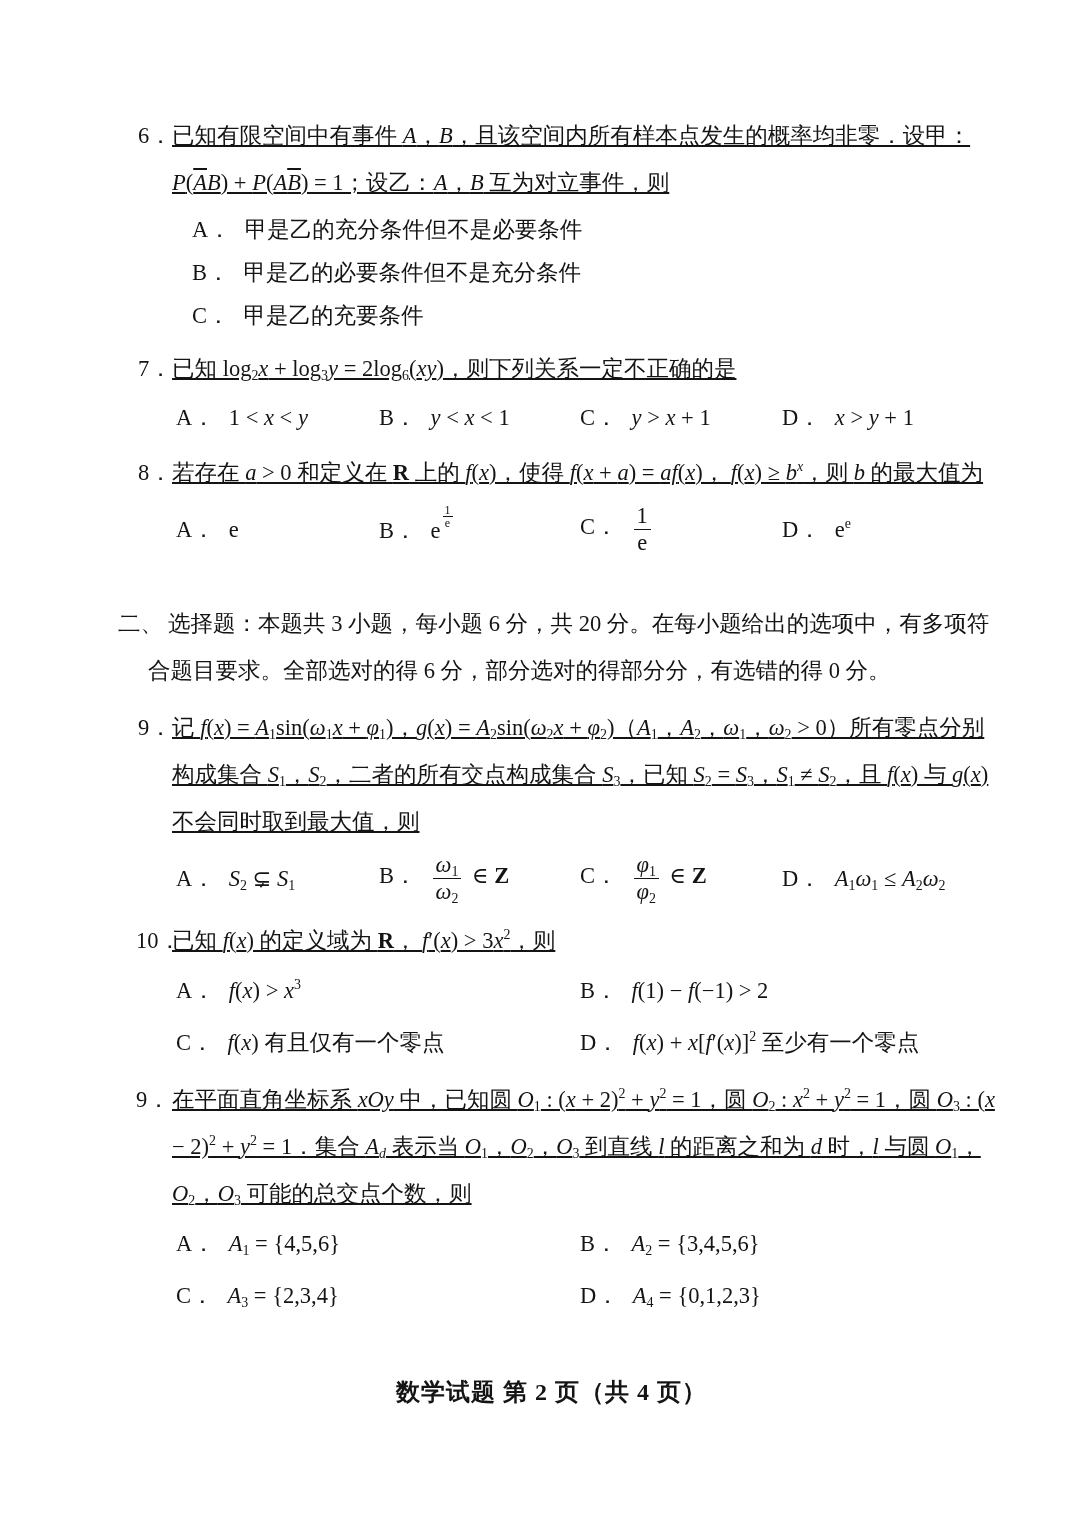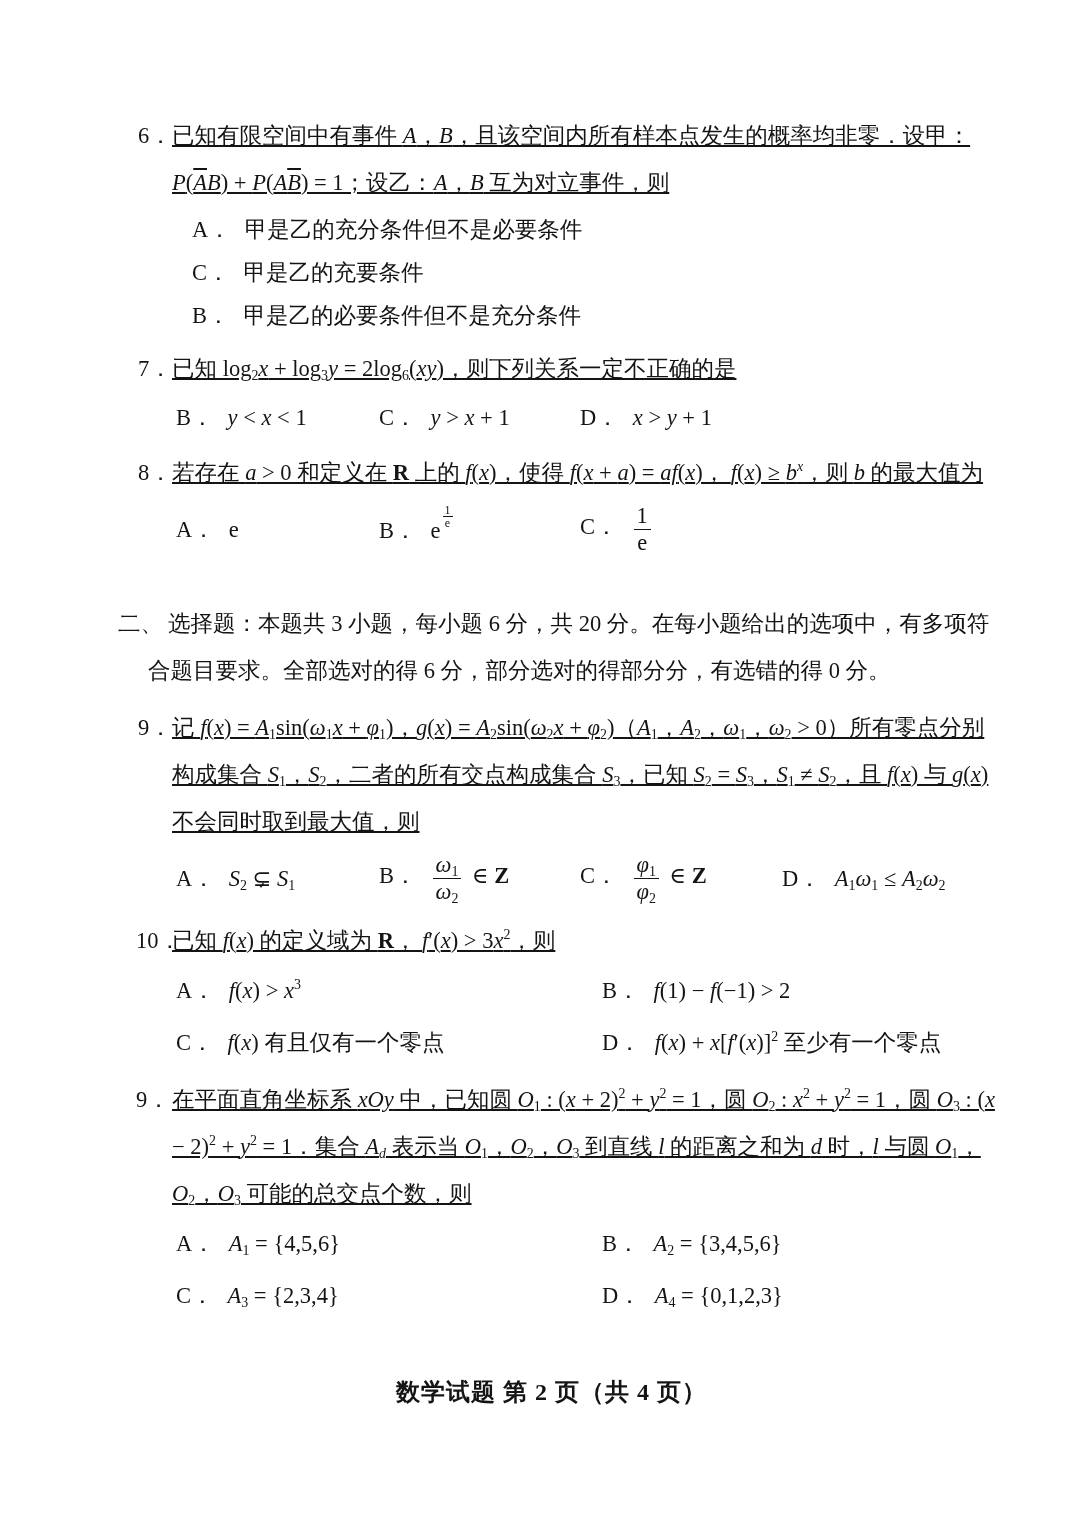--- a/index.html
+++ b/index.html
@@ -20,21 +20,21 @@
 
   .sec { position:relative; padding-left:148px; padding-right:86px; line-height:47px; margin:40px 0 10px 0; }
   .sec-label { position:absolute; left:118px; top:0; }
   .sec-text { display:block; text-indent:20px; }
 
   .opts-stacked { margin-left:20px; margin-top:2px; }
   .opts-stacked .opt { line-height:43px; white-space:nowrap; }
 
   .opts4 { display:grid; grid-template-columns:203px 201px 202px auto; margin-left:4px; align-items:center; min-height:44px; margin-top:2px; }
   .opts4.tall { min-height:62px; }
-  .opts2 { display:grid; grid-template-columns:404px auto; margin-left:4px; line-height:50px; margin-top:2px;gap:22px; }
+  .opts2 { display:grid; grid-template-columns:404px auto; margin-left:4px; line-height:50px; margin-top:2px; }
   .opt { white-space:nowrap; }
   .opt-label { margin-right:14px; }
 
   i { font-style:italic; }
   b { font-weight:bold; }
   sub { font-size:0.62em; vertical-align:-4px; line-height:0; }
   sup { font-size:0.62em; vertical-align:9px; line-height:0; }
   .ov { text-decoration:overline; }
 
   .frac { display:inline-block; vertical-align:middle; text-align:center; line-height:1.15; margin:2px 5px 2px 2px; }
@@ -52,42 +52,44 @@
 
 <div class="page">
   <main class="content">
 
     <section class="q">
       <span class="q-num">6．</span>
       <p class="q-line">已知有限空间中有事件 <i>A</i>，<i>B</i>，且该空间内所有样本点发生的概率均非零．设甲：</p>
       <p class="q-line"><i>P</i>(<span class="ov"><i>A</i></span><i>B</i>) + <i>P</i>(<i>A</i><span class="ov"><i>B</i></span>) = 1；设乙：<i>A</i>，<i>B</i> 互为对立事件，则</p>
       <div class="opts-stacked">
         <p class="opt"><span class="opt-label">A．</span><span>甲是乙的充分条件但不是必要条件</span></p>
+        <p class="opt"><span class="opt-label">B．</span><span>甲是乙的必要条件但不是充分条件</span></p>
         <p class="opt"><span class="opt-label">C．</span><span>甲是乙的充要条件</span></p>
-        <p class="opt"><span class="opt-label">B．</span><span>甲是乙的必要条件但不是充分条件</span></p>
       </div>
     </section>
 
     <section class="q">
       <span class="q-num">7．</span>
       <p class="q-line">已知 log<sub>2</sub><i>x</i> + log<sub>3</sub><i>y</i> = 2log<sub>6</sub>(<i>xy</i>)，则下列关系一定不正确的是</p>
       <div class="opts4">
+        <div class="opt"><span class="opt-label">A．</span><span>1 &lt; <i>x</i> &lt; <i>y</i></span></div>
         <div class="opt"><span class="opt-label">B．</span><span><i>y</i> &lt; <i>x</i> &lt; 1</span></div>
         <div class="opt"><span class="opt-label">C．</span><span><i>y</i> &gt; <i>x</i> + 1</span></div>
         <div class="opt"><span class="opt-label">D．</span><span><i>x</i> &gt; <i>y</i> + 1</span></div>
       </div>
     </section>
 
     <section class="q">
       <span class="q-num">8．</span>
       <p class="q-line">若存在 <i>a</i> &gt; 0 和定义在 <b>R</b> 上的 <i>f</i>(<i>x</i>)，使得 <i>f</i>(<i>x</i> + <i>a</i>) = <i>af</i>(<i>x</i>)，&nbsp;<i>f</i>(<i>x</i>) ≥ <i>b</i><sup><i>x</i></sup>，则 <i>b</i> 的最大值为</p>
       <div class="opts4 tall">
         <div class="opt"><span class="opt-label">A．</span><span>e</span></div>
         <div class="opt"><span class="opt-label">B．</span><span>e<span class="supfrac"><span class="num">1</span><span class="den">e</span></span></span></div>
         <div class="opt"><span class="opt-label">C．</span><span><span class="frac"><span class="num">1</span><span class="den">e</span></span></span></div>
+        <div class="opt"><span class="opt-label">D．</span><span>e<sup>e</sup></span></div>
       </div>
     </section>
 
     <section class="sec">
       <span class="sec-label">二、</span>
       <span class="sec-text">选择题：本题共 3 小题，每小题 6 分，共 20 分。在每小题给出的选项中，有多项符合题目要求。全部选对的得 6 分，部分选对的得部分分，有选错的得 0 分。</span>
     </section>
 
     <section class="q">
       <span class="q-num">9．</span>

